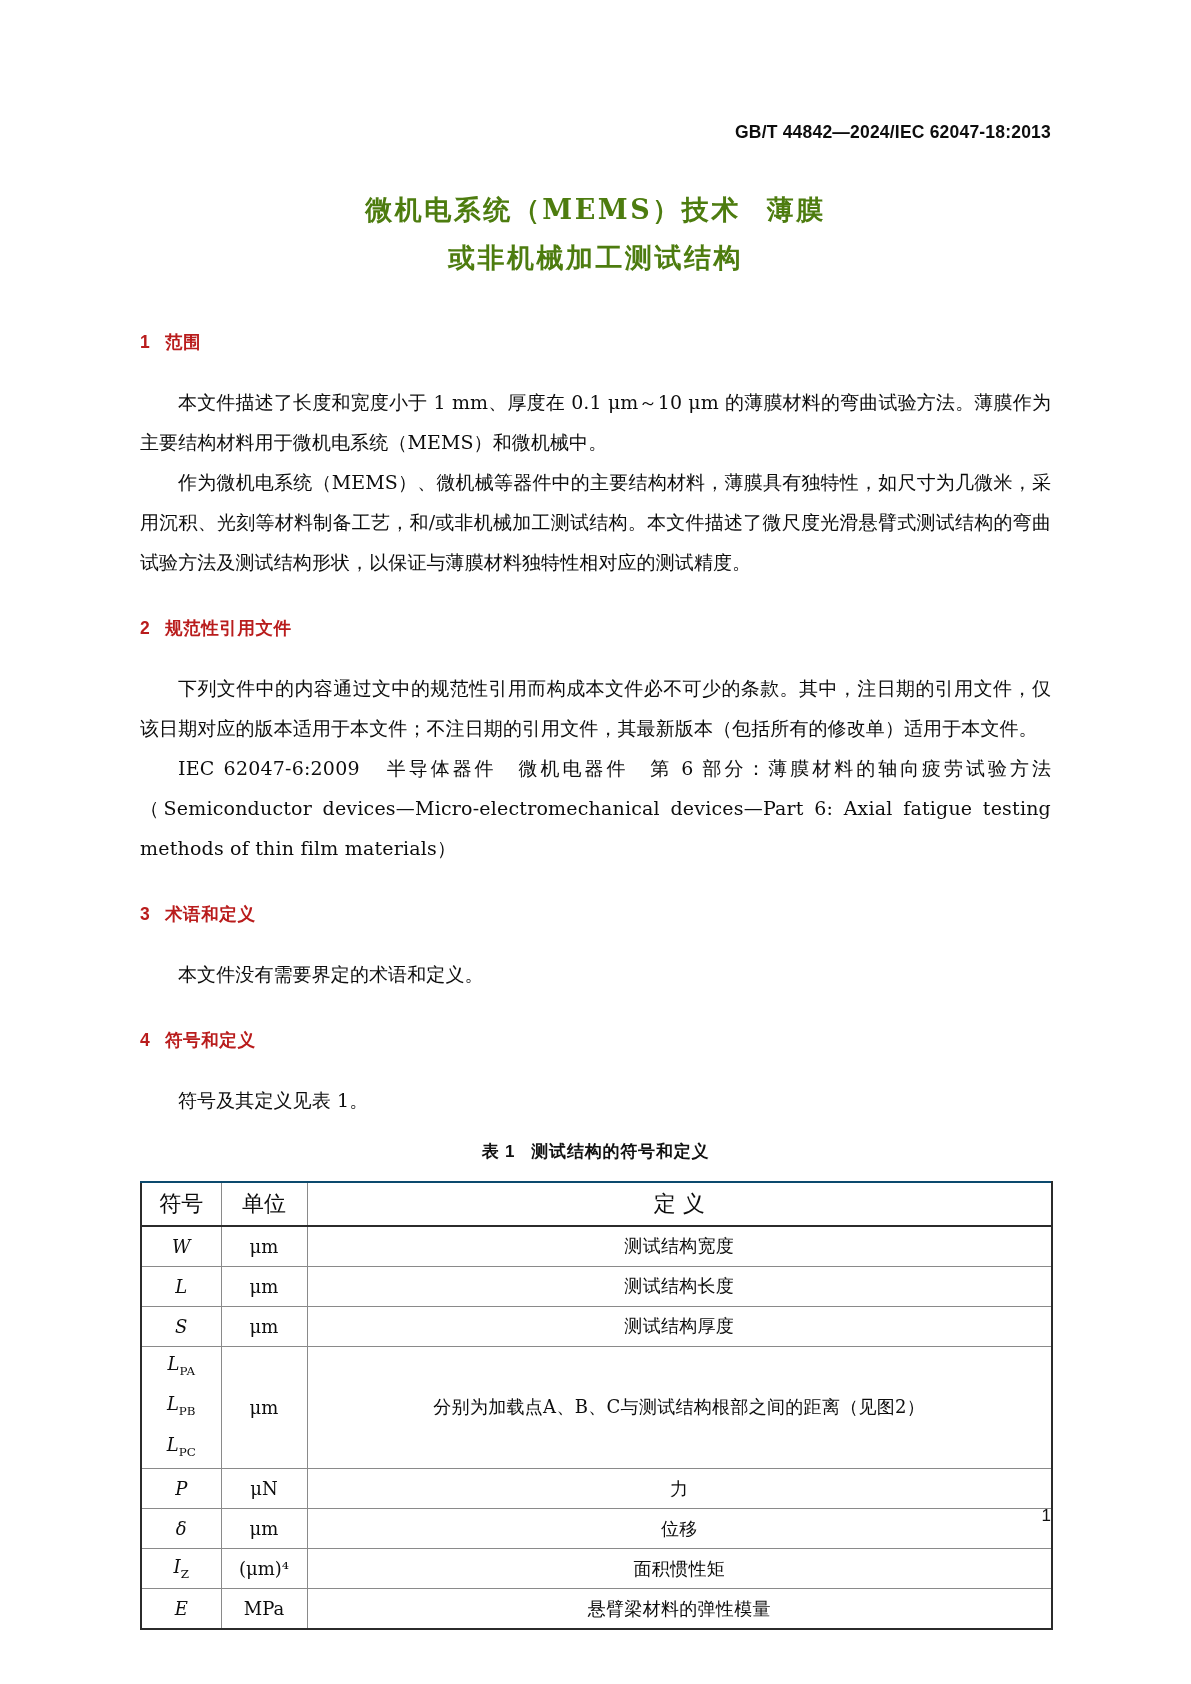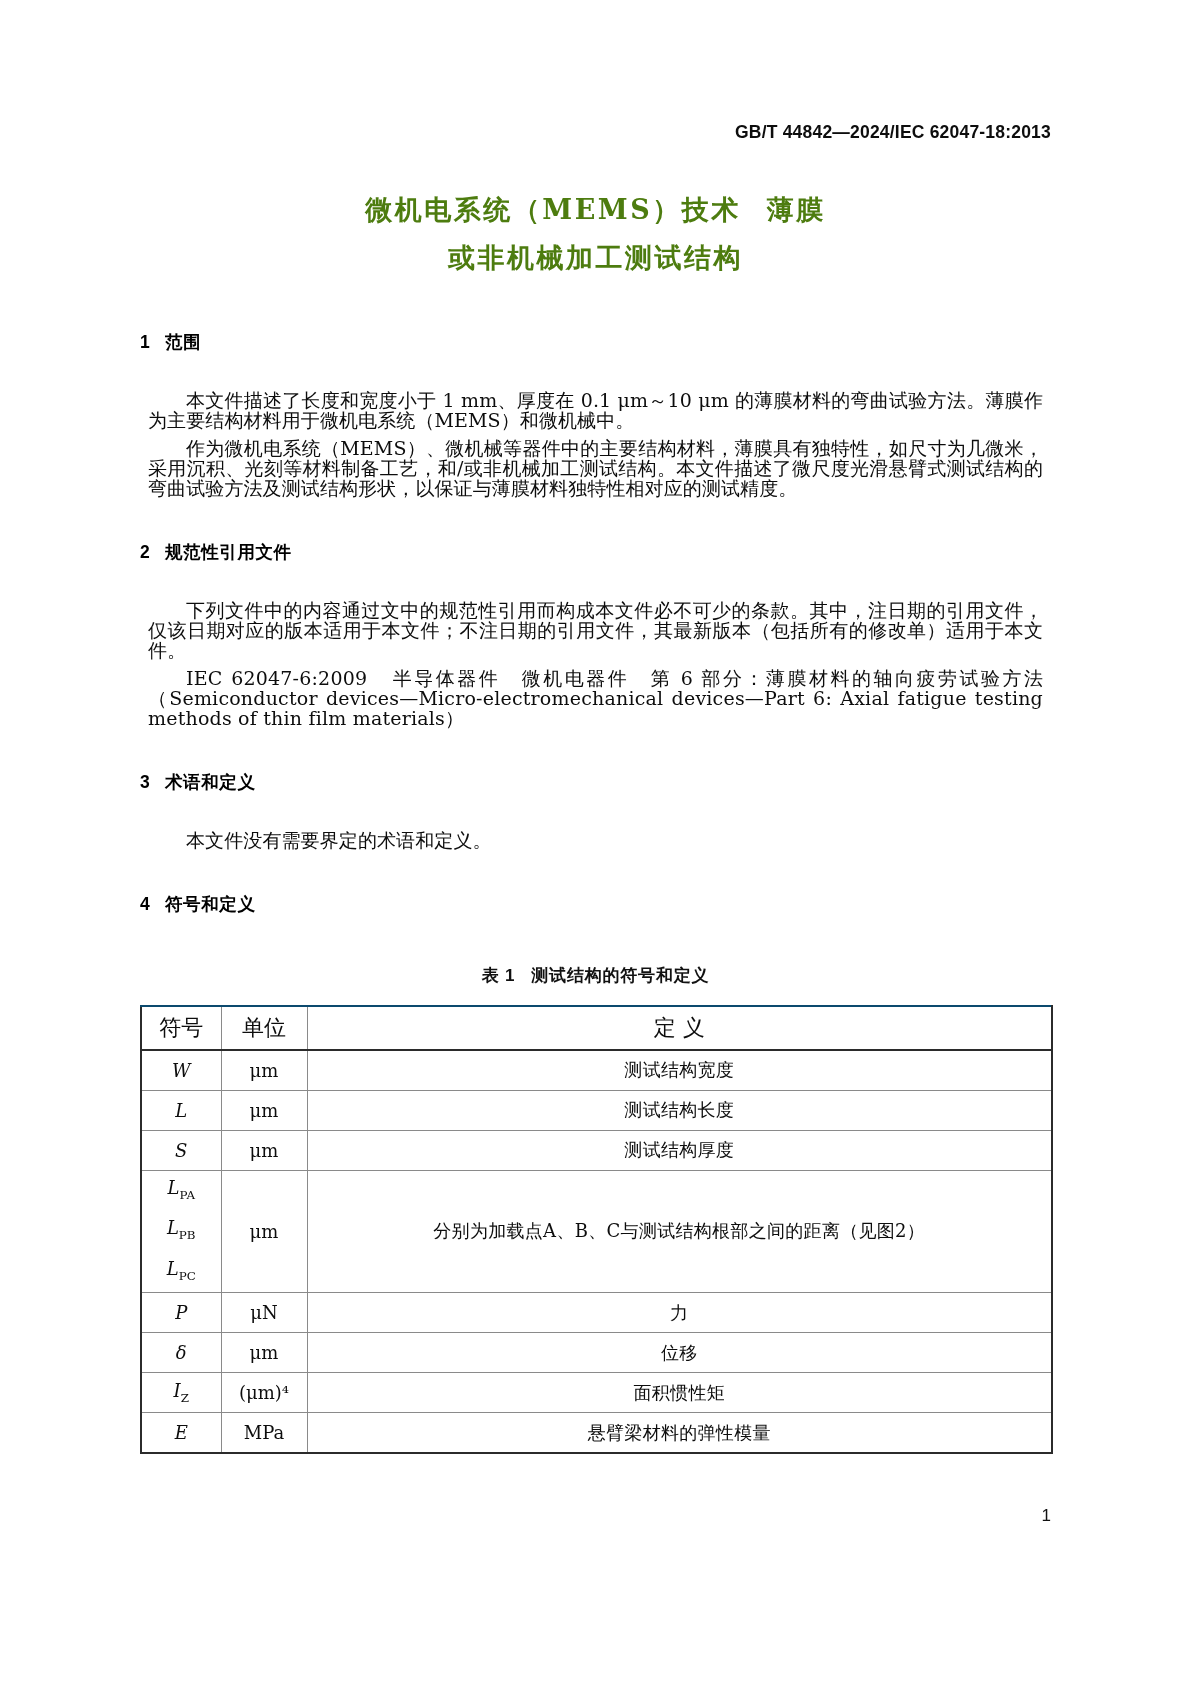--- a/index.html
+++ b/index.html
@@ -58,28 +58,28 @@
     left: 140px;
     top: 330px;
     width: 911px;
   }
   h2.sec {
     font-family: "Liberation Sans", sans-serif;
     font-size: 17.5px;
     font-weight: bold;
     margin: 0;
     padding: 0;
-    color: #000000;
+    color: #b91c1c;
     letter-spacing: 0.6px;
   }
   h2.sec .num { display: inline-block; min-width: 25px; }
   p.para {
-    margin: 8px;
+    margin: 0;
     font-size: 19px;
-    line-height: 20px;
+    line-height: 40px;
     text-align: justify;
     text-justify: inter-ideograph;
     letter-spacing: 0.1px;
     color: #0d0d0d;
   }
   p.indent { text-indent: 2em; }
   p.hang { text-indent: 2em; }
   .en {
     font-family: "DejaVu Serif", "Liberation Serif", serif;
     letter-spacing: 0.2px;
@@ -196,20 +196,21 @@
     </h2>
     <div class="sp-1"></div>
     <p class="para indent">本文件没有需要界定的术语和定义。</p>
 
     <div class="sp-2"></div>
 
     <h2 class="sec">
       <span class="num">4</span><span>符号和定义</span>
     </h2>
     <div class="sp-1"></div>
+    <p class="para indent">符号及其定义见表 1。</p>
 
     <div class="sp-3"></div>
 
     <p class="tbl-caption">
       <span>表 1</span><span class="cgap"></span><span>测试结构的符号和定义</span>
     </p>
 
     <table class="symtbl">
       <colgroup>
         <col class="col-sym">

